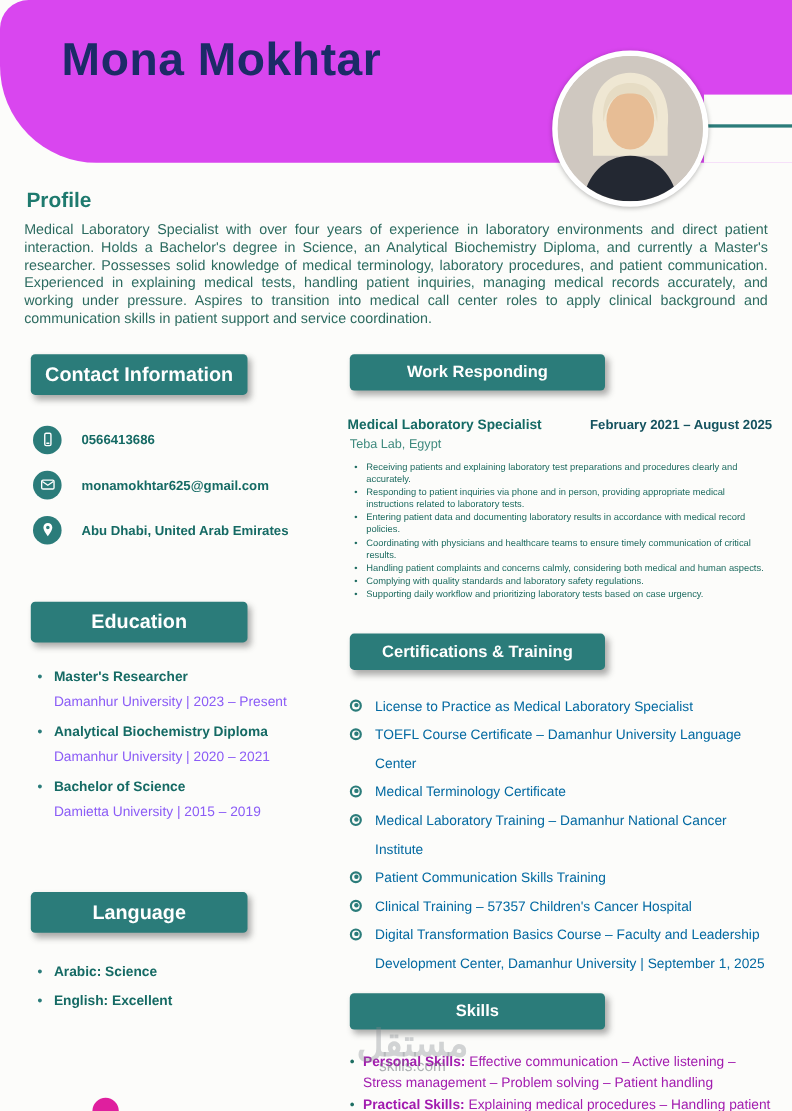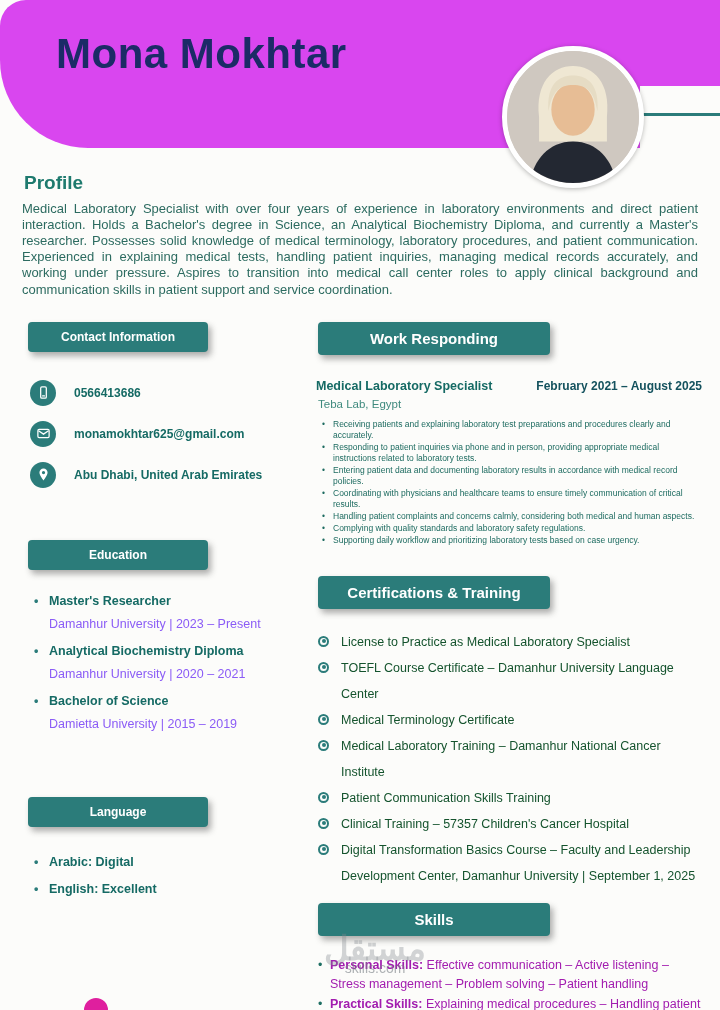--- a/index.html
+++ b/index.html
@@ -15,21 +15,21 @@
   .photo svg{display:block;width:100%;height:100%;}
 
   
   .content{position:relative;padding-top:172px;}
   .profile-title{margin:0 0 7px 24px;font-size:19px;color:#1e7a6e;font-weight:bold;}
   .profile-text{margin:0 22px;text-align:justify;font-size:13px;line-height:1.24;color:#2c6b60;}
   .columns{display:flex;align-items:flex-start;margin-top:24px;}
   .left-col{flex:0 0 300px;width:300px;padding-left:20px;box-sizing:border-box;}
   .right-col{flex:1;padding:0 16px 0 14px;box-sizing:border-box;}
 
-  .section-box{width:180px;margin-left:8px;padding:8px 0;background:#2b7c7a;color:#fff;font-size:12px;font-weight:bold;text-align:center;border-radius:4px;box-shadow:3px 4px 6px rgba(40,40,40,.38);}
+  .section-box{width:197px;margin-left:8px;padding:8px 0;background:#2b7c7a;color:#fff;font-size:18px;font-weight:bold;text-align:center;border-radius:4px;box-shadow:3px 4px 6px rgba(40,40,40,.38);}
   .section-box.wide{width:232px;margin-left:4px;font-size:15px;}
   .box-cert{margin-top:30px;}
   .box-skills{margin-top:14px;}
 
   
   .contact-list{margin:28px 0 52px 10px;}
   .contact-item{display:flex;align-items:center;gap:18px;margin-bottom:15px;}
   .contact-icon{flex:0 0 26px;width:26px;height:26px;border-radius:50%;background:#2b7c7a;display:flex;align-items:center;justify-content:center;}
   .contact-icon svg{width:15px;height:15px;}
   .contact-value{font-size:12px;font-weight:bold;color:#156a64;}
@@ -49,21 +49,21 @@
   .job-header{display:flex;justify-content:space-between;align-items:baseline;margin:24px 2px 5px 2px;}
   .job-title{font-size:12.5px;font-weight:bold;color:#156a64;}
   .job-dates{font-size:12px;font-weight:bold;color:#14525e;}
   .job-company{margin:0 0 9px 4px;font-size:11.5px;color:#3f8a7e;}
   .work-bullets{list-style:none;margin:0 0 0 6px;padding:0;}
   .work-bullets li{position:relative;padding-left:13px;font-size:8.5px;line-height:11px;color:#1d6b60;margin-bottom:1px;}
   .work-bullets li::before{content:"•";position:absolute;left:2px;color:#1d6b60;}
 
   
   .cert-list{list-style:none;margin:20px 0 0 4px;padding:0;}
-  .cert-list li{display:flex;gap:12px;align-items:flex-start;font-size:12.5px;line-height:26px;color:#14532d;}
+  .cert-list li{display:flex;gap:12px;align-items:flex-start;font-size:12.5px;line-height:26px;color:#0369a1;}
   .cert-bullet{flex:0 0 11px;width:11px;height:11px;margin-top:7px;border:2px solid #2b7c7a;border-radius:50%;position:relative;box-sizing:border-box;}
   .cert-bullet::after{content:"";position:absolute;left:1.5px;top:1.5px;width:4px;height:4px;border-radius:50%;background:#2b7c7a;}
 
   
   .skills-list{list-style:none;margin:20px 0 0 2px;padding:0;}
   .skills-list li{position:relative;padding-left:14px;font-size:12.5px;line-height:19.5px;color:#a21caf;}
   .skills-list li::before{content:"•";position:absolute;left:2px;color:#1e6f63;}
   .skills-label{font-weight:bold;}
 
   
@@ -149,21 +149,21 @@
           <li>
             <div class="edu-degree">Bachelor of Science</div>
             <div class="edu-detail">Damietta University | 2015 – 2019</div>
           </li>
         </ul>
 
         <div class="section-box">
           <span>Language</span>
         </div>
         <ul class="lang-list">
-          <li>Arabic: Digital</li>
+          <li>Arabic: Science</li>
           <li>English: Excellent</li>
         </ul>
 
       </div>
 
       <div class="right-col">
 
         <div class="section-box wide">
           <span>Work Responding</span>
         </div>

